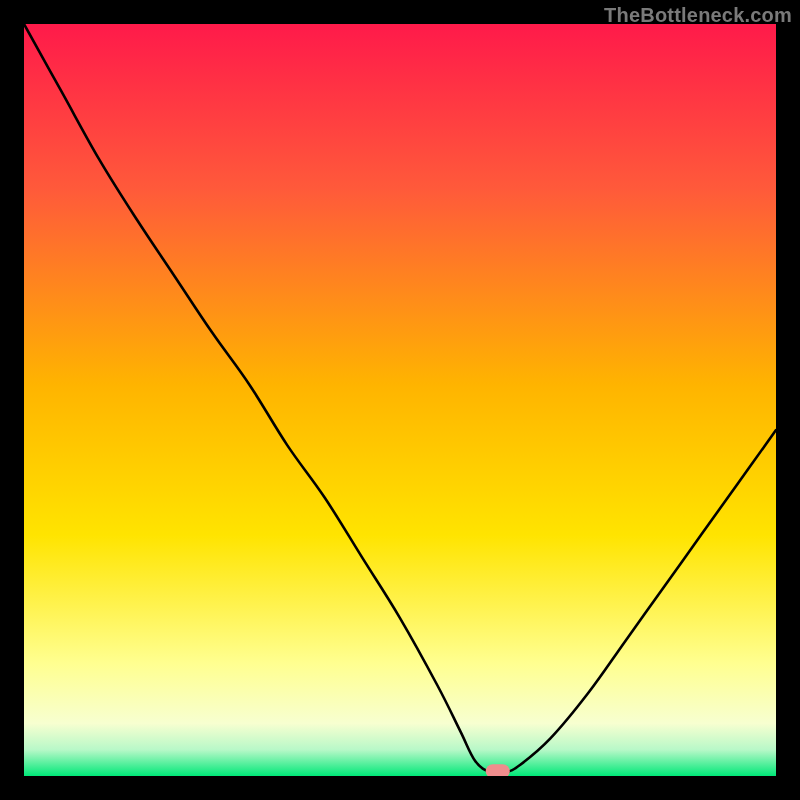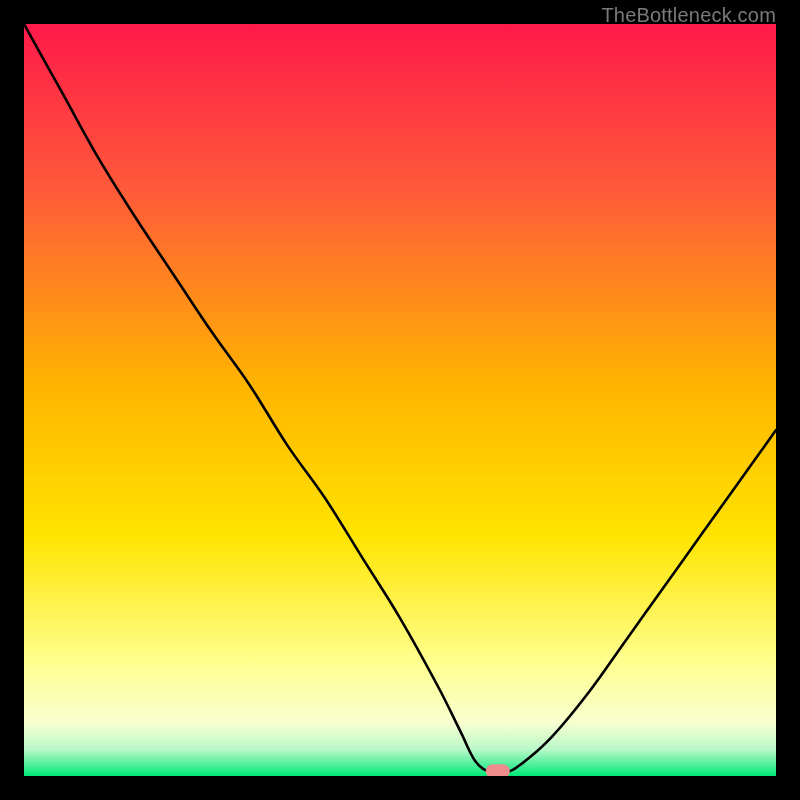--- a/index.html
+++ b/index.html
@@ -14,24 +14,24 @@
   .plot {
     position: absolute;
     left: 24px;
     top: 24px;
     width: 752px;
     height: 752px;
   }
   .watermark {
     position: absolute;
     top: 4px;
-    right: 24px;
+    right: 8px;
     color: #7a7a7a;
     font-size: 20px;
-    font-weight: 400;
+    font-weight: 700;
     letter-spacing: 0.2px;
   }
 </style>
 </head>
 <body>
 
 <svg class="plot" width="752" height="752" viewBox="0 0 752 752" preserveAspectRatio="none">
   <defs>
     <linearGradient id="bg" x1="0" y1="0" x2="0" y2="1">
       <stop offset="0%" stop-color="#ff1a4a"></stop>

